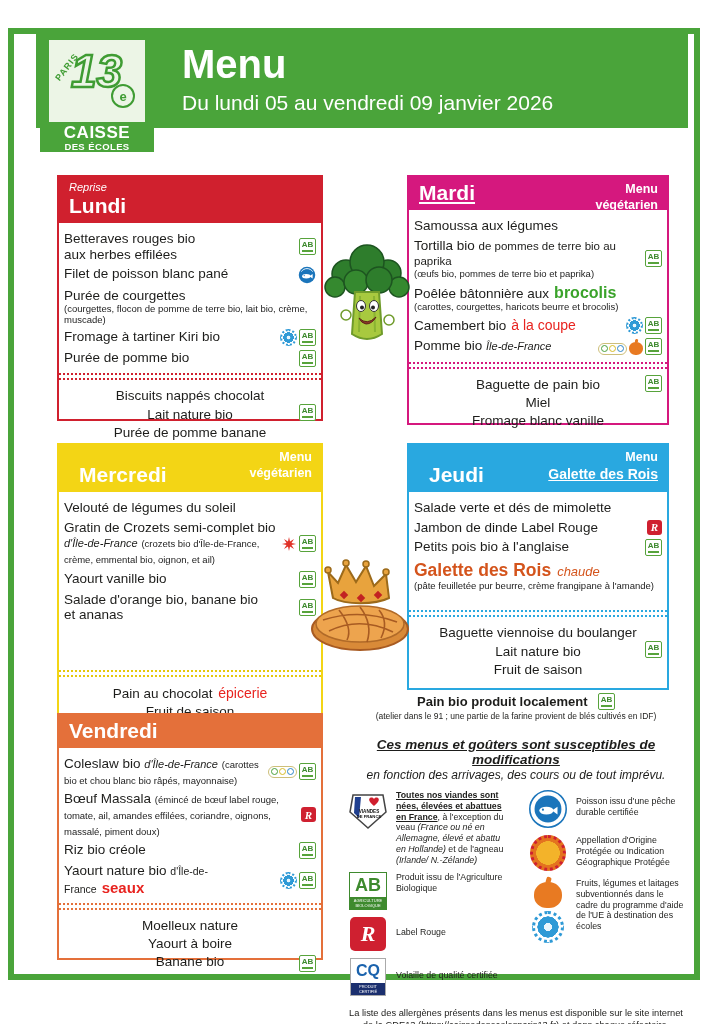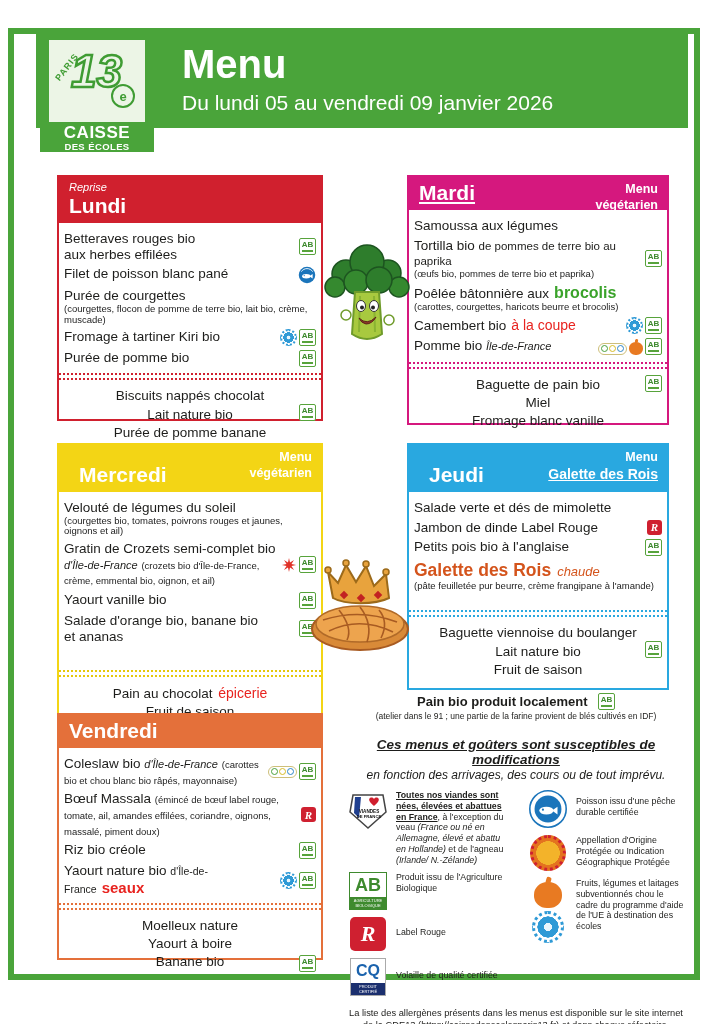--- a/index.html
+++ b/index.html
@@ -239,21 +239,21 @@
     </div>
   </div>
 
   <div class="card" id="card-mercredi">
     <div class="chead">
       <div class="cname" style="margin-left:10px">Mercredi</div>
       <div class="badge"><span>Menu</span><br><span>végétarien</span></div>
     </div>
     <div class="cbody">
       <div class="item">
-        <div class="txt"><span>Velouté de légumes du soleil</span><div class="sub">(courgettes bio, tomates, poivrons rouges et jaunes, oignons et ail)</div></div>
+        <div class="txt"><span>Velouté de légumes du soleil</span></div>
       </div>
       <div class="item">
         <div class="txt"><span>Gratin de Crozets semi-complet bio</span><div><span class="itsm">d'Île-de-France</span> <span class="sub">(crozets bio d'Île-de-France, crème, emmental bio, oignon, et ail)</span></div></div>
         <div class="ics">
             <svg class="star-ic" width="16" height="16" viewBox="0 0 18 18">
               <polygon fill="#e03127" points="17,9 11.77,10.15 14.66,14.66 10.15,11.77 9,17 7.85,11.77 3.34,14.66 6.23,10.15 1,9 6.23,7.85 3.34,3.34 7.85,6.23 9,1 10.15,6.23 14.66,3.34 11.77,7.85"></polygon>
             </svg>
             <span class="ab">
               <i>AB</i>
               <u></u>
@@ -490,20 +490,20 @@
           <div class="lic">
               <div class="aop"></div>
             </div>
           <div class="ltx">Appellation d'Origine Protégée ou Indication Géographique Protégée</div>
         </div>
         <div class="leg">
           <div class="lic">
               <span class="apfel lg"></span>
               <span class="splash lg"></span>
             </div>
-          <div class="ltx">Fruits, légumes et laitages subventionnés chou le cadre du programme d'aide de l'UE à destination des écoles</div>
+          <div class="ltx">Fruits, légumes et laitages subventionnés dans le cadre du programme d'aide de l'UE à destination des écoles</div>
         </div>
       </div>
     </div>
     <div class="allerg1">La liste des allergènes présents dans les menus est disponible sur le site internet de la CDE13 (https://caissedesecolesparis13.fr) et dans chaque réfectoire.</div>
 
   </div>
 </div>
 
 </body></html>

